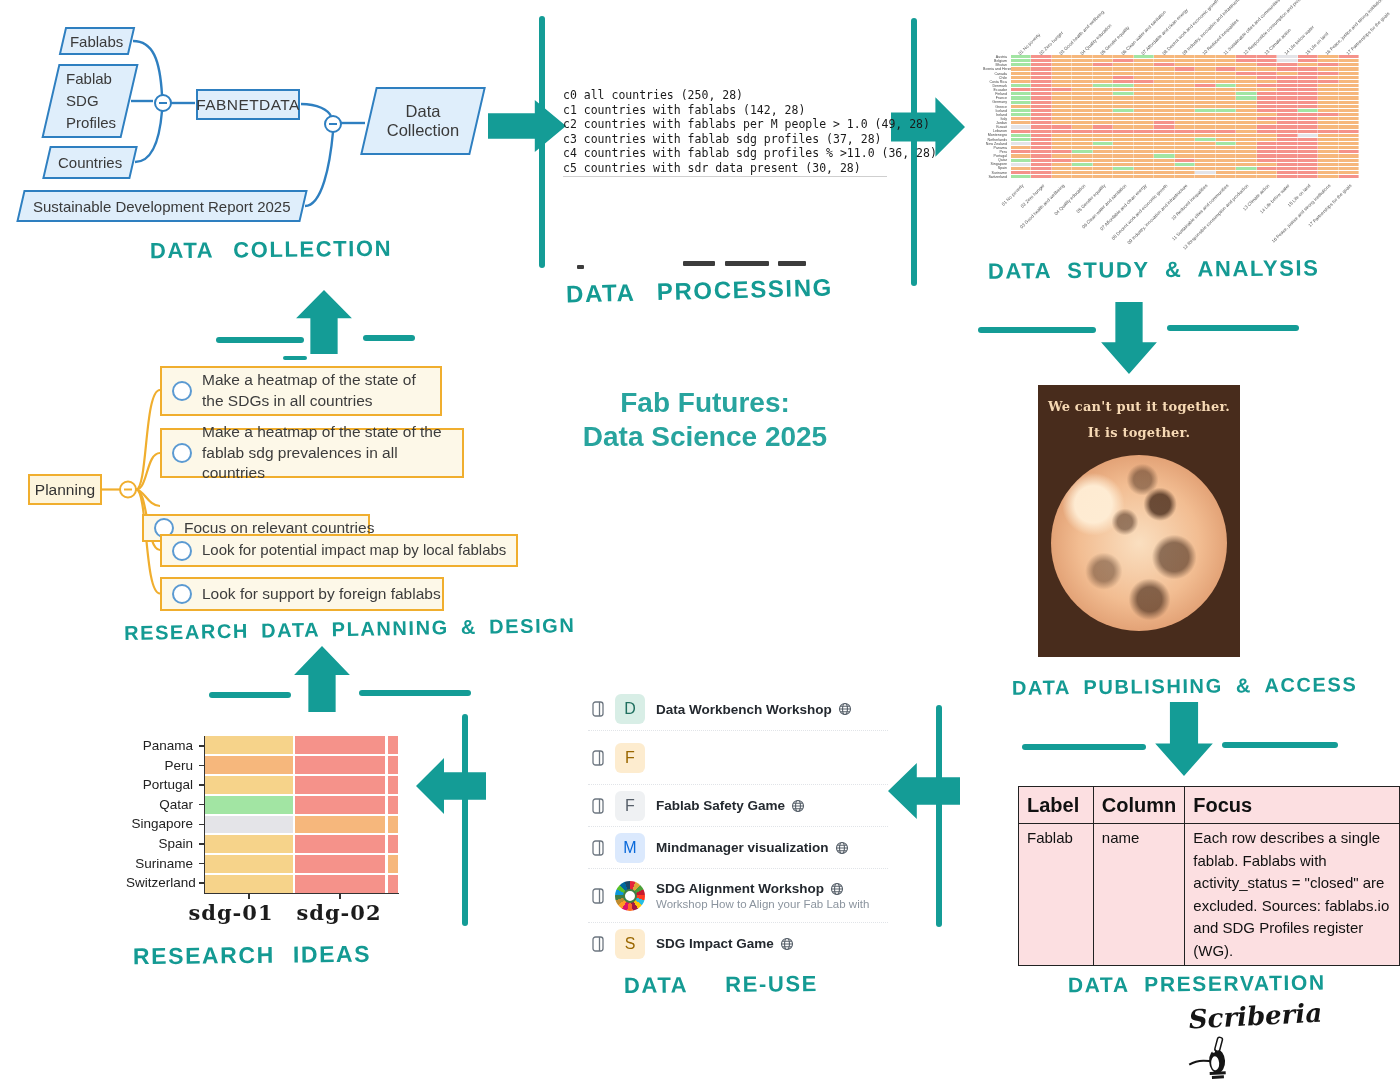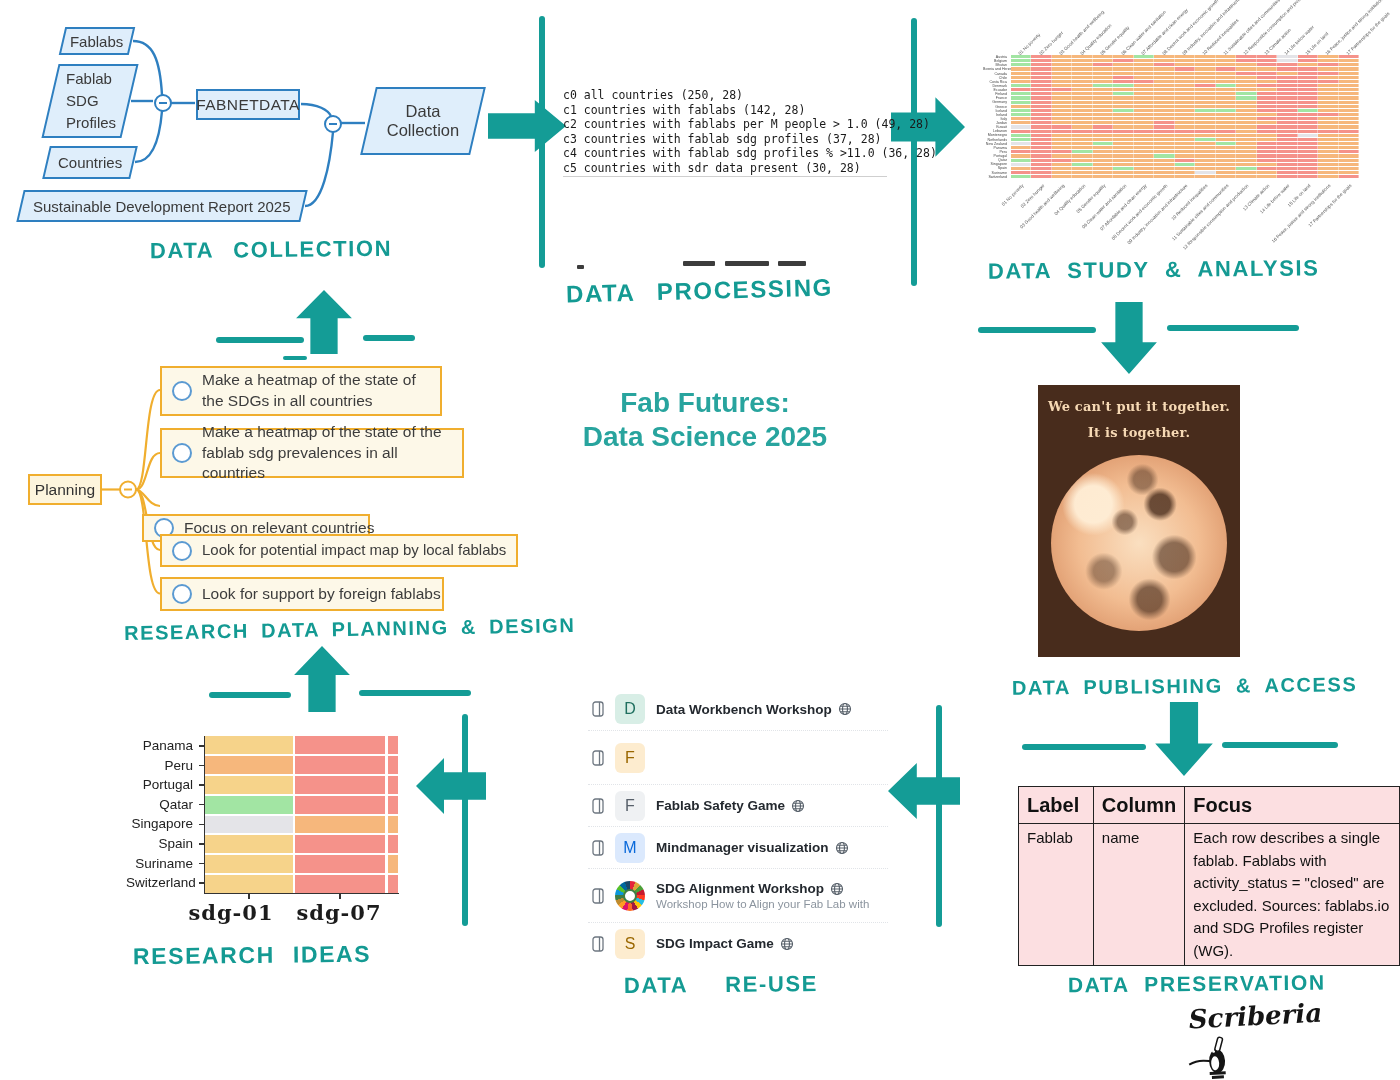--- a/index.html
+++ b/index.html
@@ -1081,21 +1081,21 @@
         <div class="mini-tick" style="left: 73px; top: 79.875px; width: 5px; height: 1.5px;"></div>
         <div class="mini-tick" style="left: 73px; top: 99.5px; width: 5px; height: 1.5px;"></div>
         <div class="mini-tick" style="left: 73px; top: 119.125px; width: 5px; height: 1.5px;"></div>
         <div class="mini-tick" style="left: 73px; top: 138.75px; width: 5px; height: 1.5px;"></div>
         <div class="mini-tick" style="left: 73px; top: 158.375px; width: 5px; height: 1.5px;"></div>
         <div class="mini-tick" style="left: 122px; top: 169px; width: 1.5px; height: 6px;"></div>
         <div class="mini-tick" style="left: 213px; top: 169px; width: 1.5px; height: 6px;"></div>
       </div>
     <div id="mini-xlabels">
         <span class="mini-xlabel" style="left: 105px;">sdg-01</span>
-        <span class="mini-xlabel" style="left: 213px;">sdg-07</span>
+        <span class="mini-xlabel" style="left: 213px;">sdg-02</span>
       </div>
   </div>
   <div class="teal-label" style="left:133px;top:942px;font-size:23px;word-spacing:10px;">RESEARCH IDEAS</div>
 
   <div id="title-block">
     <div>Fab Futures:</div>
     <div>Data Science 2025</div>
     <div class="gap"></div>
   </div>
 

